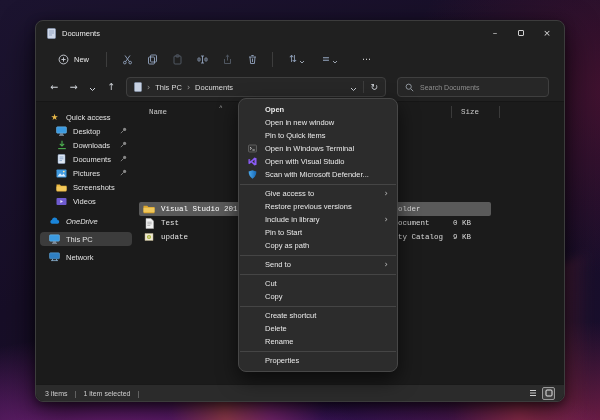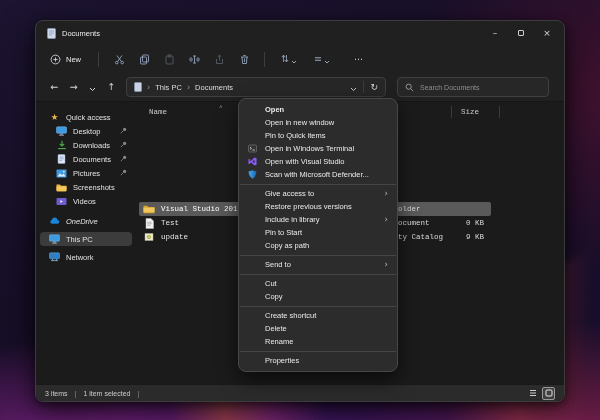--- a/index.html
+++ b/index.html
@@ -36,21 +36,21 @@
   }
 
   
   .titlebar { position:absolute; top:0; left:0; right:0; height:24px; display:flex; align-items:center; padding-left:11px; }
   .titlebar .title { font-size:7.5px; color:#ececec; margin-left:6px; }
   .win-controls { position:absolute; right:4px; top:0; height:24px; display:flex; }
   .win-btn { width:26px; height:24px; display:flex; align-items:center; justify-content:center; color:#d8d8d8; font-size:9px; }
   .max-box { width:6px; height:6px; border:1px solid #d0d0d0; border-radius:1px; }
 
   
-  .toolbar { position:absolute; top:24px; left:0; right:0; height:28px; display:flex; align-items:center; padding:0 6px; gap:3px; }
+  .toolbar { position:absolute; top:24px; left:0; right:0; height:28px; display:flex; align-items:center; padding:0 14px; gap:3px; }
   .tb-sep { width:1px; height:15px; background:#3d3d3d; margin:0 6px; }
   .tb-btn { width:22px; height:22px; display:flex; align-items:center; justify-content:center; border-radius:4px; }
   .tb-btn.dim svg { opacity:.45; }
   .new-btn { display:flex; align-items:center; gap:5px; height:22px; padding:0 8px; border-radius:4px; }
   .new-btn .lbl { font-size:7.5px; color:#eaeaea; }
   .tb-glyph { font-size:9.5px; color:#94a5bf; line-height:1; }
   .tb-chev { margin-left:2px; }
   .more-glyph { font-size:9px; color:#d0d0d0; letter-spacing:1px; }
 
   
@@ -88,21 +88,21 @@
   .fl-header .h-name { position:absolute; left:10px; top:4px; }
   .fl-header .h-caret { position:absolute; left:80px; top:0px; font-size:6px; color:#aaaaaa; }
   .fl-header .h-size { position:absolute; left:322px; top:4px; }
   .fl-header .h-div { position:absolute; top:2px; width:1px; height:12px; background:#3a3a3a; }
   .f-row { position:absolute; left:3px; width:352px; height:14px; display:flex; align-items:center; border-radius:2px; font-size:7.5px; }
   .f-row.selected { background:#5a5a5a; }
   .f-row.selected .f-name { color:#ffffff; }
   .f-icon { width:20px; flex:none; display:flex; align-items:center; justify-content:center; }
   .f-name { width:212px; flex:none; color:#e3e3e3; padding-left:2px; white-space:nowrap; overflow:hidden; }
   .f-type { width:82px; flex:none; color:#d8d8d8; white-space:nowrap; }
-  .f-size { width:31px; flex:none; text-align:right; color:#d8d8d8; }
+  .f-size { width:31px; flex:none; text-align:left; color:#d8d8d8; }
 
   
   .ctx-menu { position:absolute; left:202px; top:77px; width:160px; background:#2c2c2c; border:1px solid #474747;
               border-radius:8px; padding:4px 0; box-shadow:0 8px 20px rgba(0,0,0,.6); z-index:6; }
   .cm-item { height:13px; display:flex; align-items:center; padding-right:9px; font-size:7.5px; color:#eaeaea; }
   .cm-item .cm-icon { width:26px; flex:none; display:flex; align-items:center; justify-content:center; }
   .cm-item .cm-label { flex:1; white-space:nowrap; }
   .cm-item.bold .cm-label { font-weight:bold; }
   .cm-sub { font-size:8.5px; color:#bcbcbc; line-height:1; }
   .cm-sep { height:1px; background:#454545; margin:2.5px 1px; }

